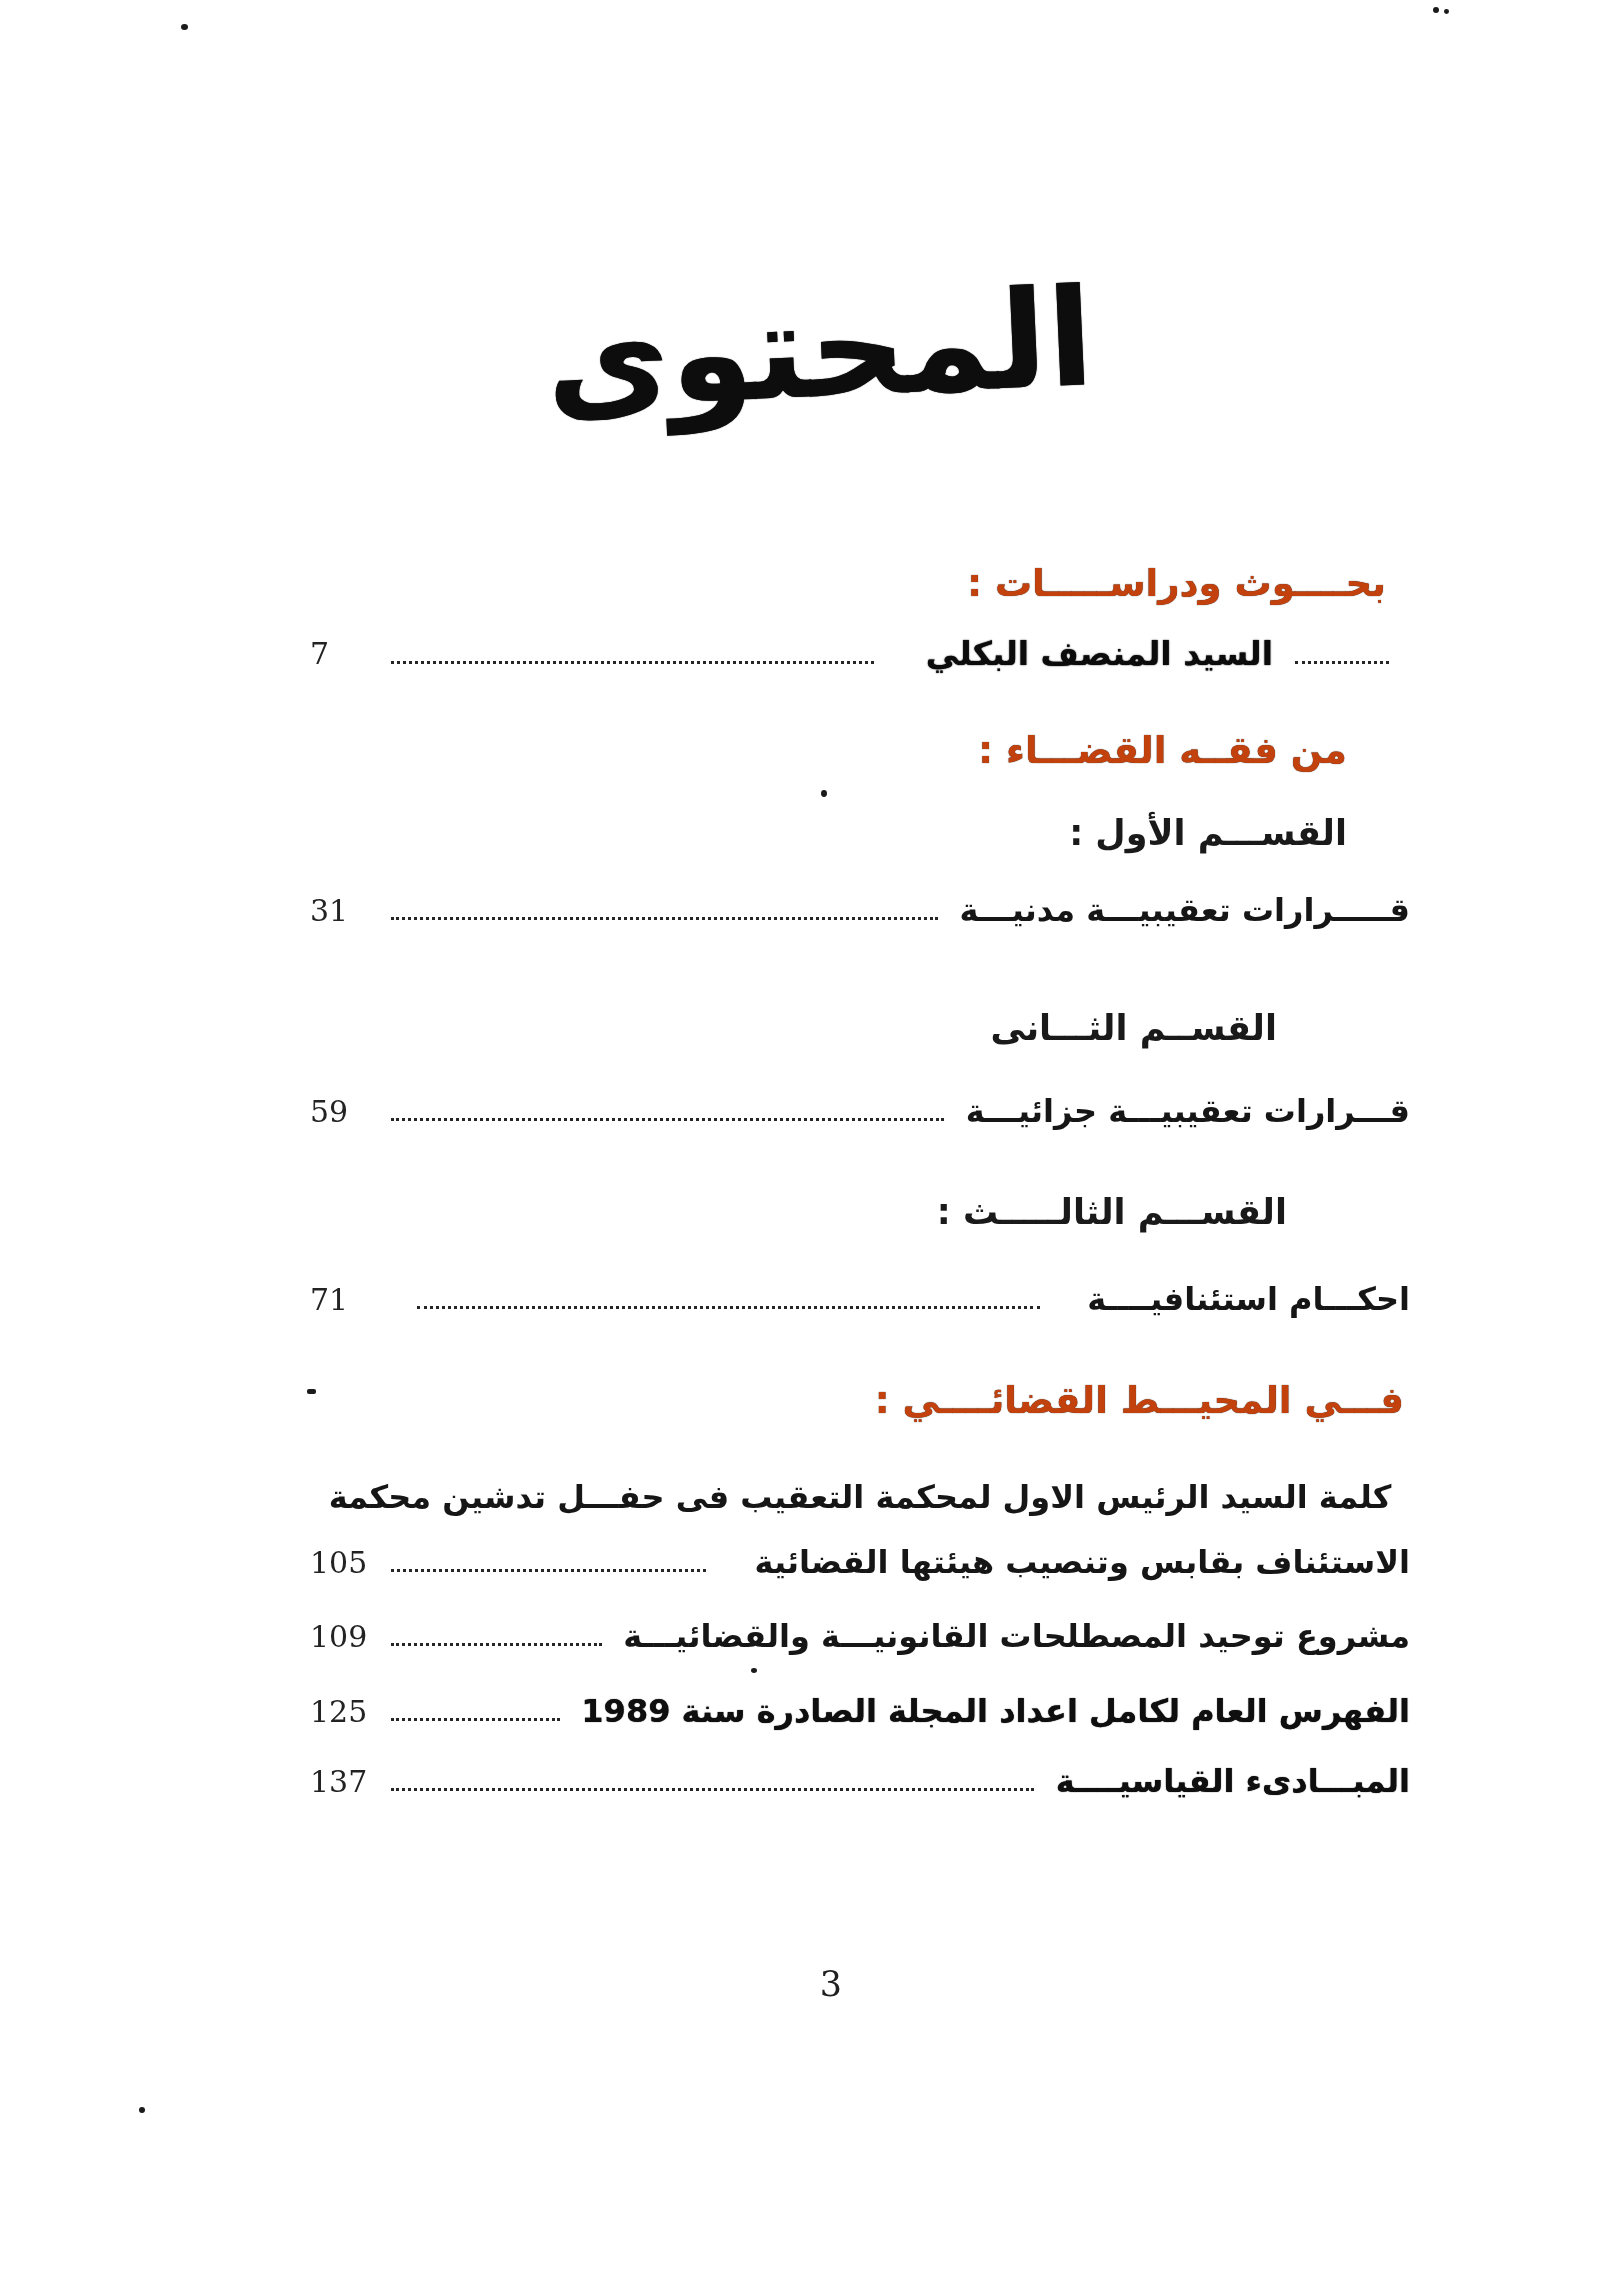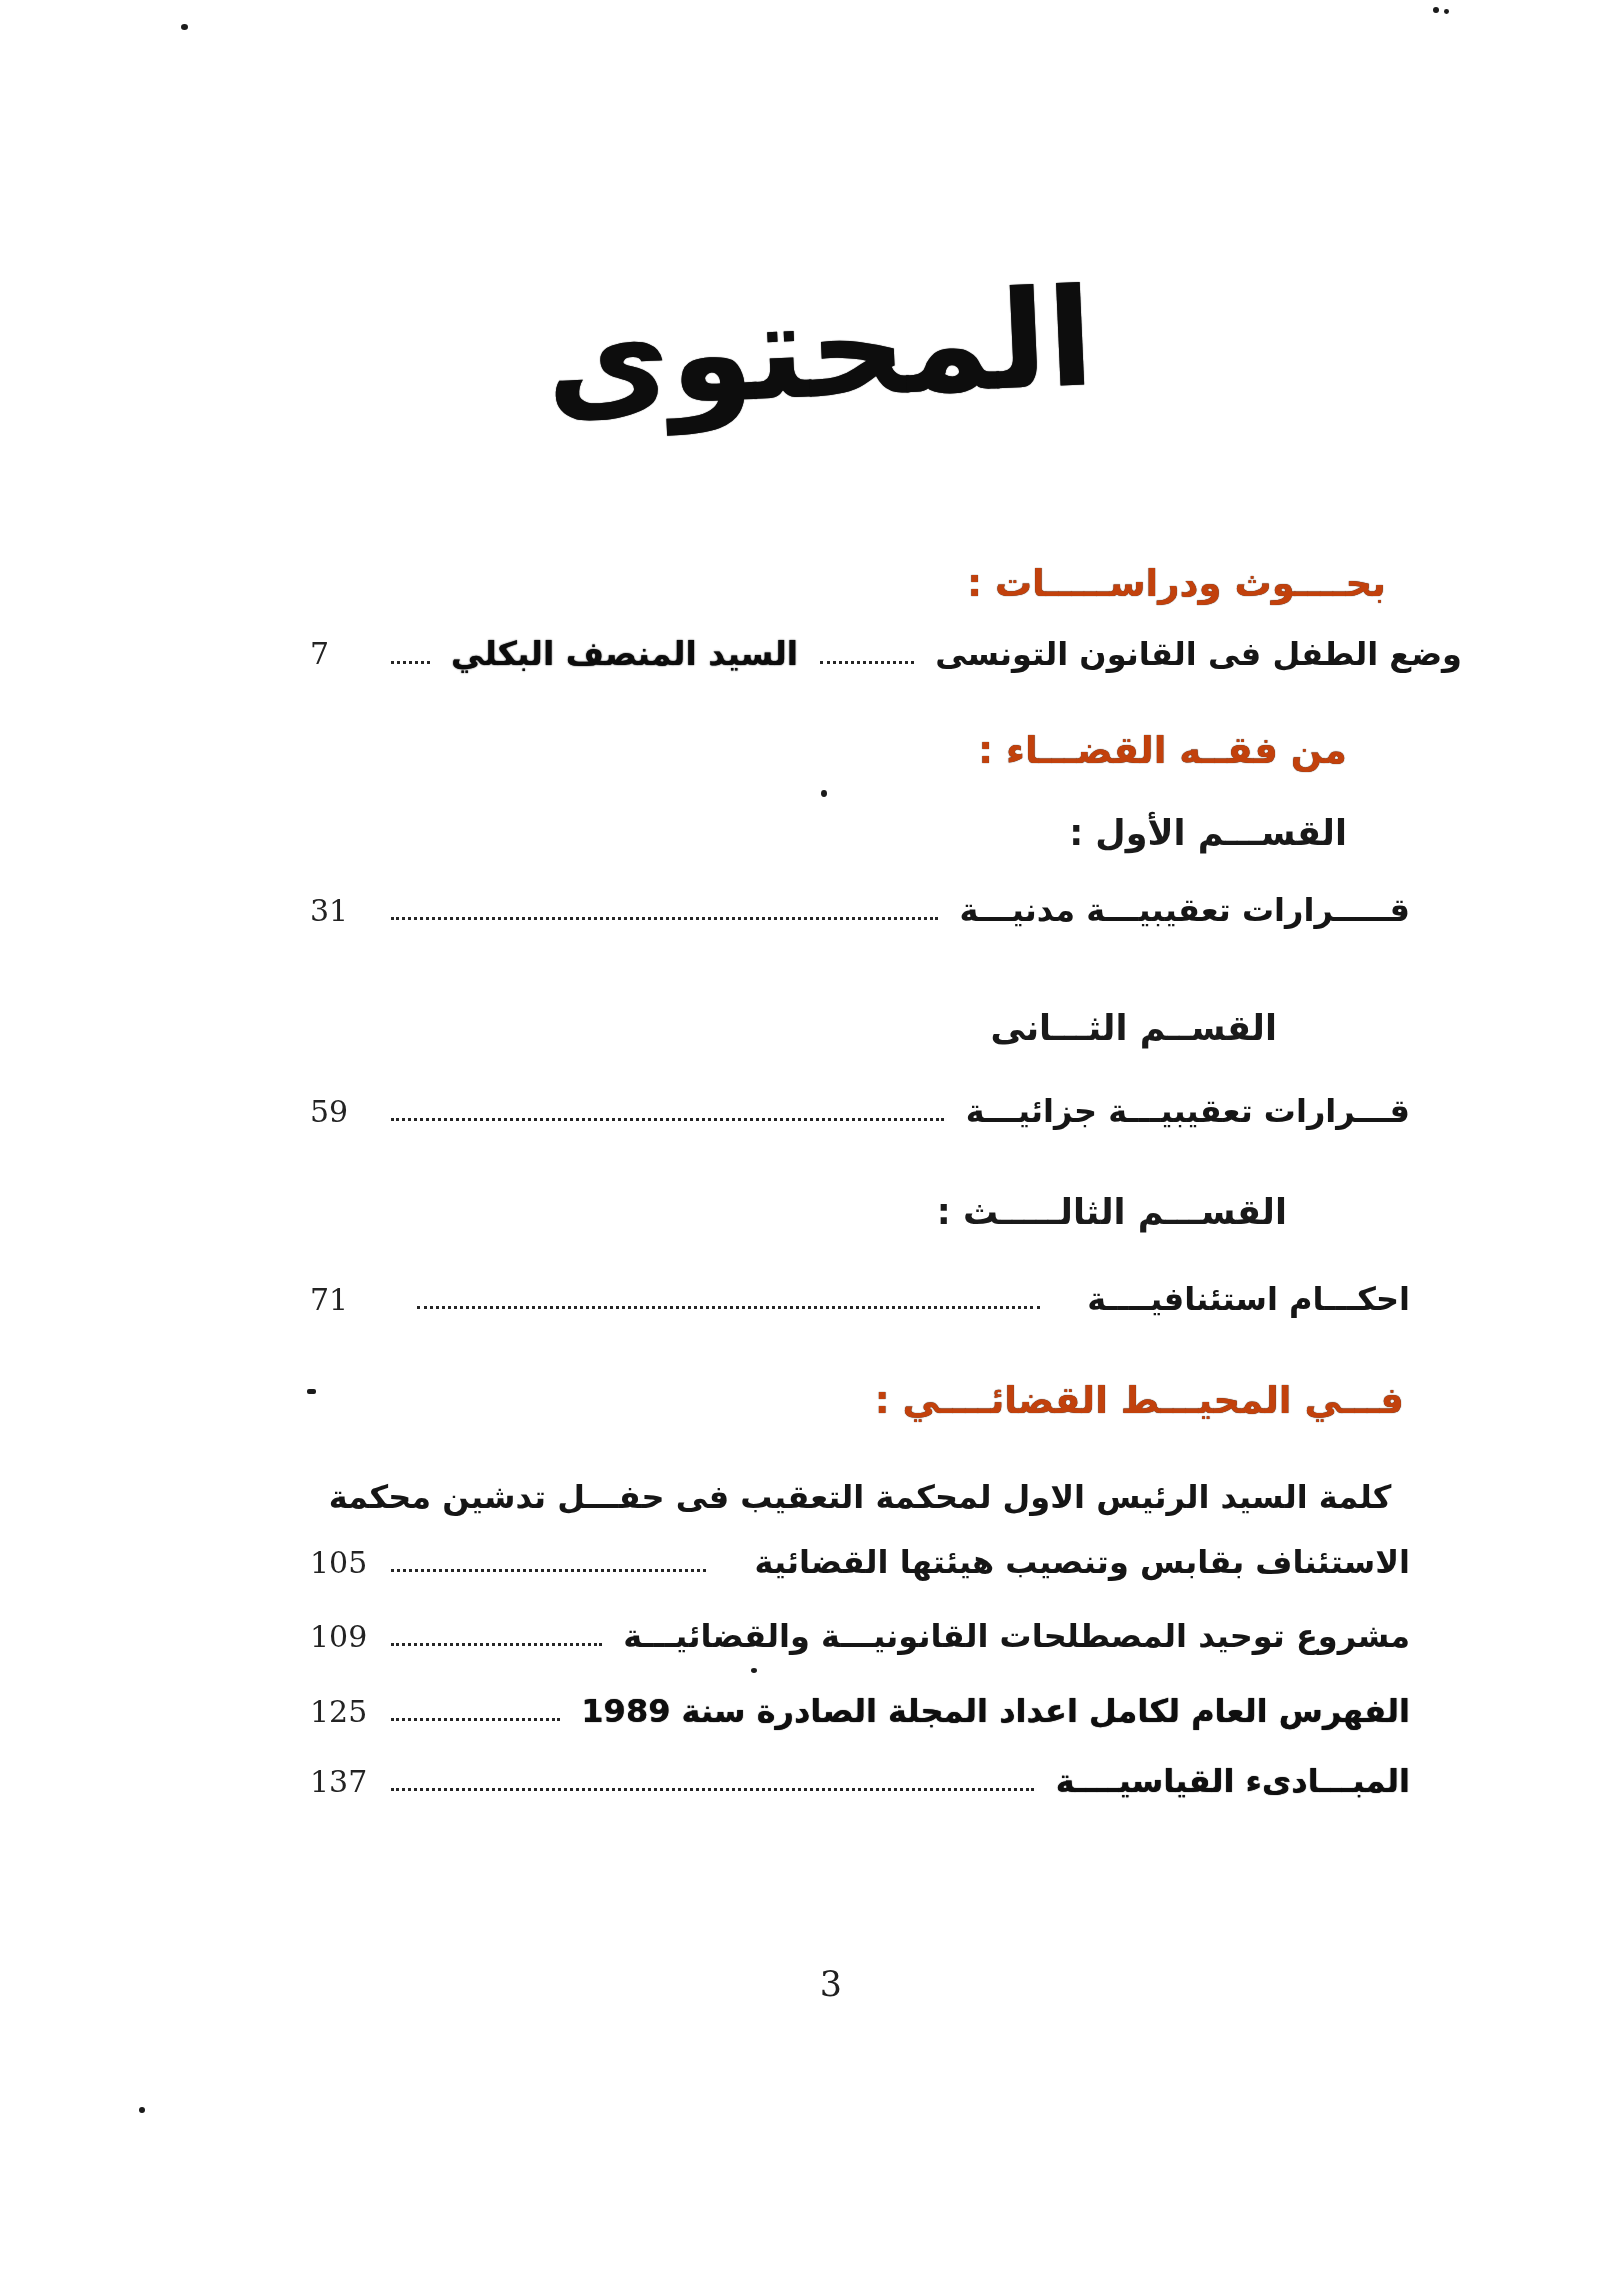--- a/index.html
+++ b/index.html
@@ -89,20 +89,21 @@
   }
   .row .txt.indent {
     padding-left: 27px; 
   }
   .row .author {
     direction: rtl;
     font-size: 33px;
     font-weight: bold;
     color: #0c0c0c;
     text-shadow: 0 0 1.5px #0c0c0c;
+    margin-left: 30px;
   }
   .plainline {
     position: absolute;
     left: 310px;
     right: 189px;
     text-align: center;
     direction: rtl;
     font-size: 32px;
     font-weight: bold;
     color: #161616;
@@ -140,21 +141,20 @@
 
   <div class="doc-title">المحتوى</div>
 
   <div class="heading" style="top:562px;right:213px;">بحــــوث ودراســـــات :</div>
 
   <div class="row" style="top:634px;">
     <span class="num">7</span>
     <span class="leader"></span>
     <span class="author">السيد المنصف البكلي</span>
     <span class="leader short"></span>
-    <span class="txt">وضع الطفل فى القانون التونسى</span>
   </div>
 
   <div class="heading" style="top:729px;right:252px;">من فقــه القضـــاء :</div>
 
   <div class="subheading" style="top:813px;right:252px;">القســـم الأول :</div>
 
   <div class="row" style="top:891px;">
     <span class="num">31</span>
     <span class="leader"></span>
     <span class="txt">قـــــرارات تعقيبيـــة مدنيـــة</span>

